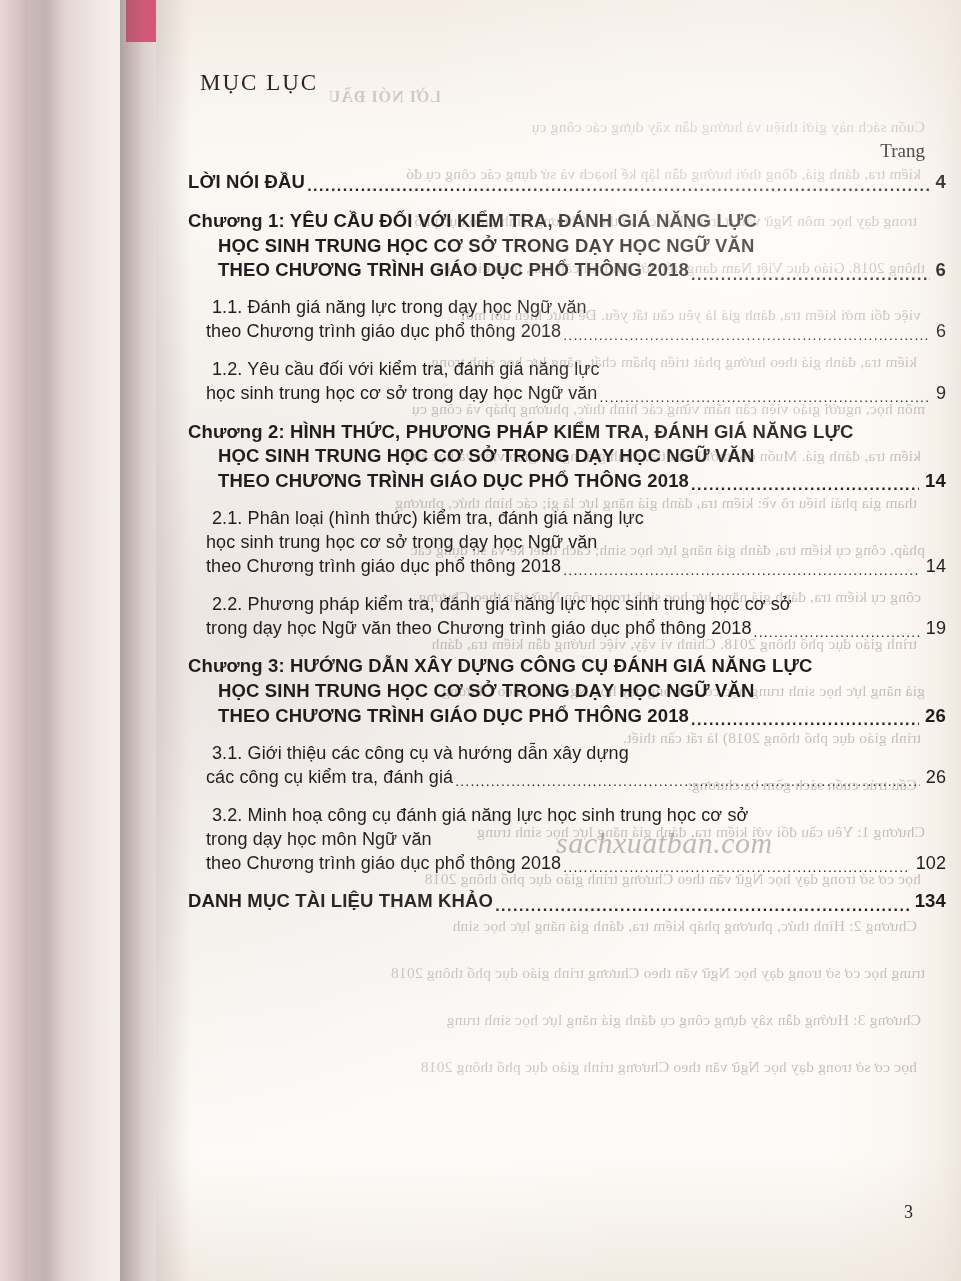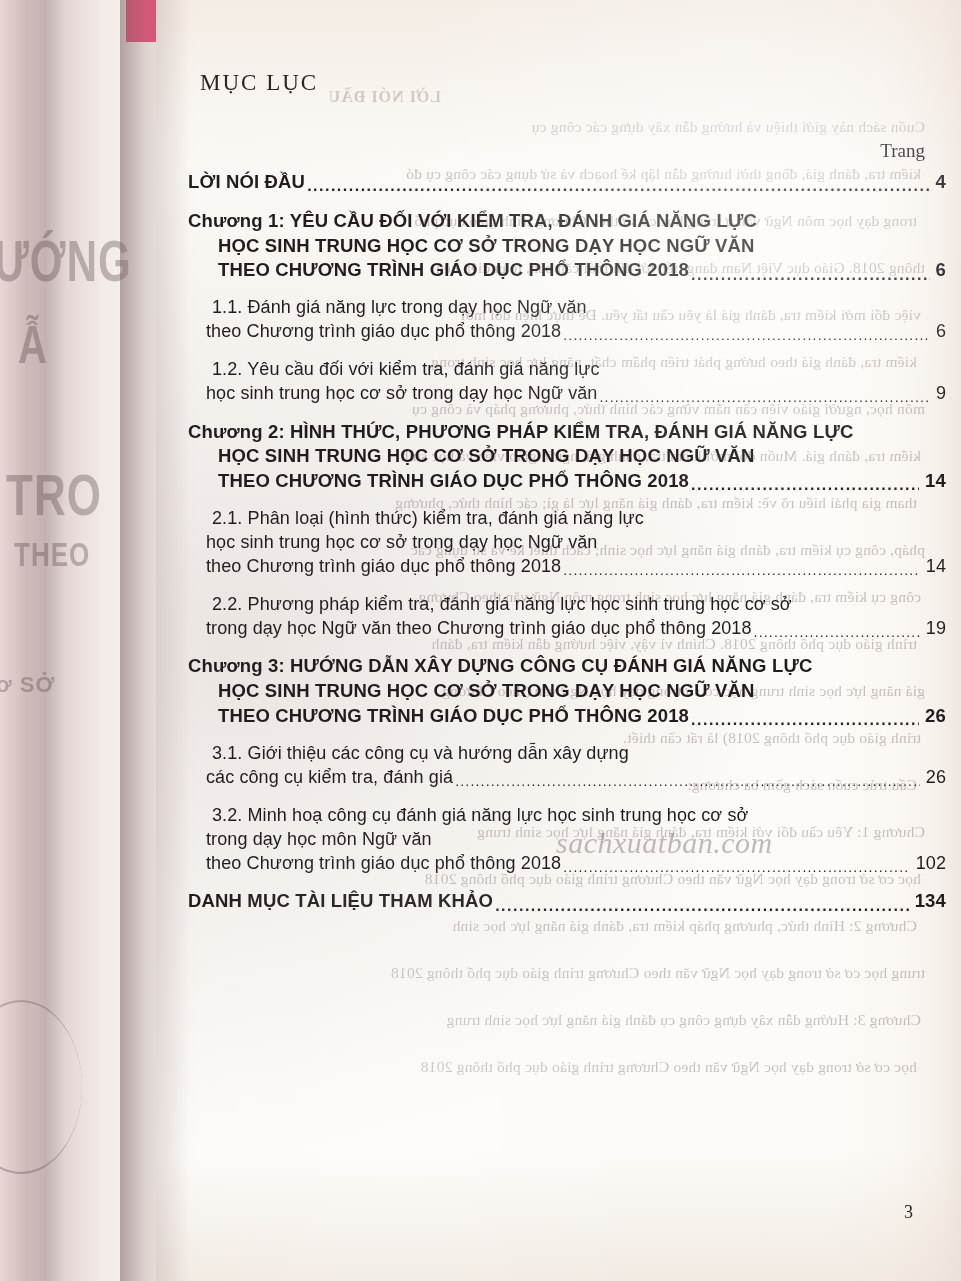--- a/index.html
+++ b/index.html
@@ -233,28 +233,20 @@
   }
 </style>
 </head>
 <body>
 
 <div class="book">
 
   <div class="table-edge"></div>
   <div class="pink-strip"></div>
 
-  <div class="page-left-gutter">
-    <span class="ghost-letter gl1">ƯỚNG</span>
-    <span class="ghost-letter gl2">Ẫ</span>
-    <span class="ghost-letter gl3">TRO</span>
-    <span class="ghost-letter gl4">THEO</span>
-    <span class="ghost-letter gl5">ơ SỞ</span>
-    <div class="left-curve"></div>
-  </div>
 
   <div class="page">
     <div class="showthrough" id="showthrough">
         <div class="st-line st-title" style="left: 520px; top: 88px;">LỜI NÓI ĐẦU</div>
         <div class="st-line" style="left: 36px; top: 118px;">Cuốn sách này giới thiệu và hướng dẫn xây dựng các công cụ</div>
         <div class="st-line" style="left: 40px; top: 165px;">kiểm tra, đánh giá, đồng thời hướng dẫn lập kế hoạch và sử dụng các công cụ đó</div>
         <div class="st-line" style="left: 44px; top: 212px;">trong dạy học môn Ngữ văn ở trung học cơ sở theo Chương trình giáo dục phổ</div>
         <div class="st-line" style="left: 36px; top: 259px;">thông 2018. Giáo dục Việt Nam đang tiến tới đổi mới căn bản, toàn diện nên</div>
         <div class="st-line" style="left: 40px; top: 306px;">việc đổi mới kiểm tra, đánh giá là yêu cầu tất yếu. Để thực hiện đổi mới</div>
         <div class="st-line" style="left: 44px; top: 353px;">kiểm tra, đánh giá theo hướng phát triển phẩm chất, năng lực học sinh trong</div>

